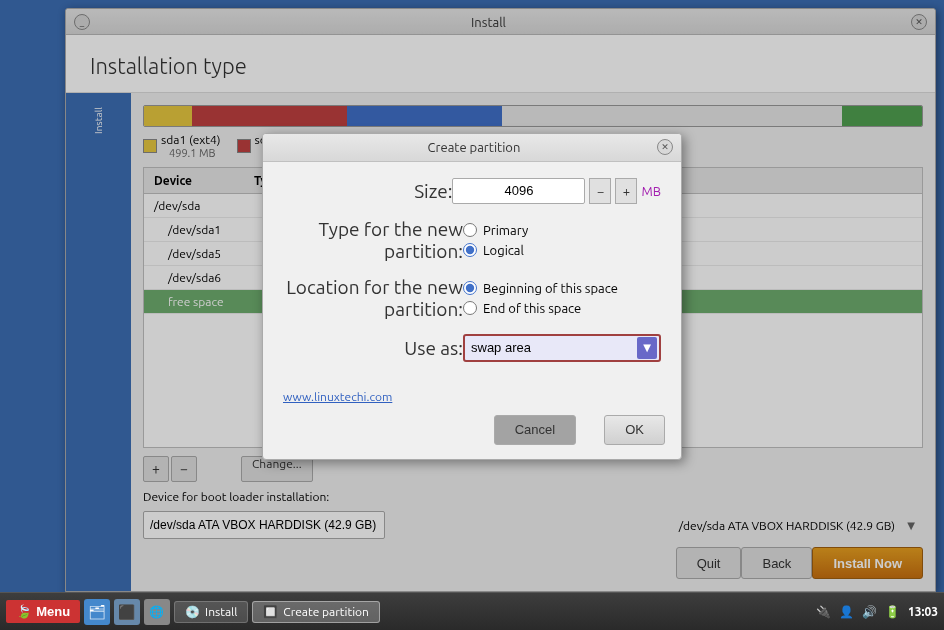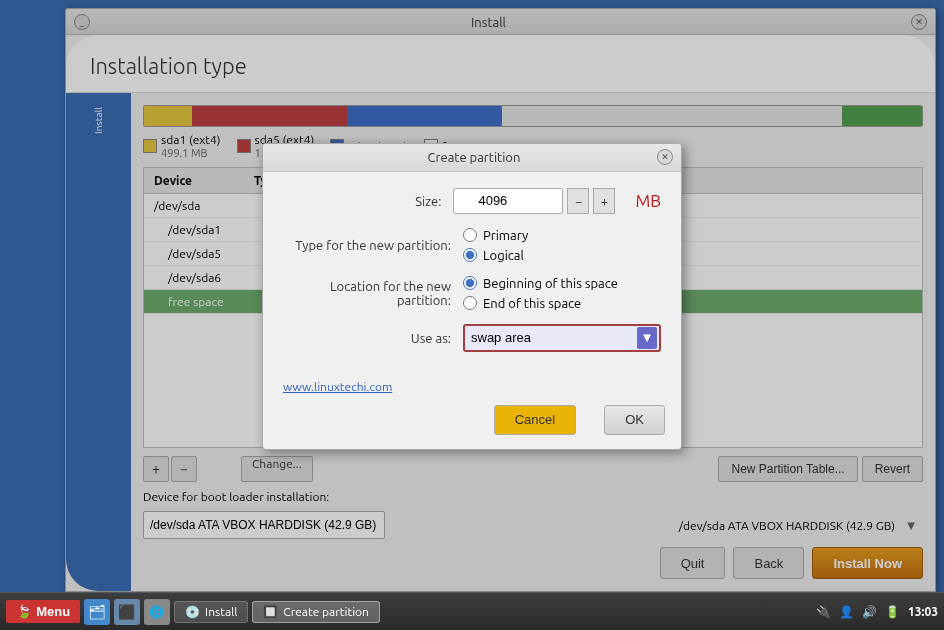--- a/index.html
+++ b/index.html
@@ -140,21 +140,20 @@
     }
     .wc-min { background: #d8d8d8; }
     .wc-close { background: #d8d8d8; }
 
     .window-content {
       flex: 1;
       display: flex;
       flex-direction: column;
       padding: 0;
       overflow: hidden;
-      border-radius: 32px;
     }
 
     
     .page-header {
       padding: 18px 24px 14px;
       background: white;
       border-bottom: 1px solid #ddd;
     }
     .page-title {
       font-size: 22px;
@@ -225,21 +224,21 @@
     .legend-color {
       width: 14px;
       height: 14px;
       border: 1px solid #888;
     }
     .legend-yellow { background: #e8c840; }
     .legend-red { background: #c04040; }
     .legend-blue { background: #4070c8; }
     .legend-white { background: white; border: 1px solid #888; }
 
-    .legend-sub { font-size: 11px; color: #666; margin-top: 1px; }
+    .legend-sub { font-size: 11px; color: #666; margin-top: 1px; margin-left: 8px; }
 
     
     .partition-table {
       border: 1px solid #c0c0c0;
       background: white;
       flex: 1;
       overflow: hidden;
       margin-bottom: 8px;
     }
     .table-header {
@@ -354,21 +353,21 @@
       top: 50%;
       transform: translateY(-50%);
       font-size: 10px;
       color: #666;
       pointer-events: none;
     }
 
     .action-buttons {
       display: flex;
       justify-content: flex-end;
-      gap: 8px;
+      gap: 0;
       align-items: flex-end;
     }
     .btn-action {
       height: 32px;
       padding: 0 20px;
       border-radius: 3px;
       font-size: 13px;
       cursor: pointer;
       border: 1px solid #aaa;
       background: #e0e0e0;
@@ -436,58 +435,57 @@
     .modal-body {
       padding: 16px 20px 14px;
     }
 
     .form-row {
       display: flex;
       align-items: center;
       margin-bottom: 14px;
     }
     .form-label {
-      font-size: 13px;
+      font-size: 19px;
       color: #333;
       width: 180px;
       text-align: right;
-      padding-right: 12px;
     }
     .form-field {
       flex: 1;
       display: flex;
       align-items: center;
       gap: 4px;
     }
 
     .size-input {
-      width: 110px;
+      width: 133px;
       height: 26px;
       border: 1px solid #aaa;
       border-radius: 2px;
       padding: 0 24px;
       font-size: 13px;
-      text-align: left;
+      text-align: center;
     }
     .size-btn {
       width: 22px;
       height: 26px;
       background: #e0e0e0;
       border: 1px solid #aaa;
       display: flex;
       align-items: center;
       justify-content: center;
       font-size: 13px;
       cursor: pointer;
       color: #333;
     }
     .size-unit {
-      font-size: 17px;
-      color: #b91c1c;
-      margin-left: 16px;
+      font-size: 13px;
+      color: #a21caf;
+      margin-left: 0;
     }
 
     .radio-group {
       display: flex;
       flex-direction: column;
       gap: 6px;
     }
     .radio-item {
       display: flex;
       align-items: flex-start;
@@ -539,21 +537,21 @@
       gap: 8px;
       padding: 4px 16px 14px;
     }
     .btn-modal {
       height: 30px;
       padding: 0 20px;
       border-radius: 3px;
       font-size: 13px;
       cursor: pointer;
       border: 1px solid #aaa;
-      background: #eab308;
+      background: #a3a3a3;
       color: #333;
     }
     .btn-modal-ok {
       background: linear-gradient(to bottom, #e8e8e8, #d0d0d0);
       margin-left: 20px;
     }
 
     .modal-url {
       font-size: 12px;
       color: #3060c0;
@@ -666,24 +664,20 @@
               <div class="tc"></div>
               <div class="tc"></div>
             </div>
           </div>
 
           <div class="bottom-controls">
             <div class="btn-group">
               <div class="btn-small">+</div>
               <div class="btn-small">−</div>
               <div class="btn-change">Change...</div>
-            </div>
-            <div style="display:flex;gap:4px;">
-              <button class="btn-new-partition">New Partition Table...</button>
-              <button class="btn-revert">Revert</button>
             </div>
           </div>
 
           <div class="bootloader-row">
             <span class="bootloader-label">Device for boot loader installation:</span>
           </div>
           <div class="bootloader-row">
             <div class="bootloader-select-wrapper">
               <select class="bootloader-select"><option>/dev/sda   ATA VBOX HARDDISK (42.9 GB)</option></select>
               <span style="position:absolute;right:28px;top:50%;transform:translateY(-50%);font-size:12px;pointer-events:none;">/dev/sda   ATA VBOX HARDDISK (42.9 GB)</span>

